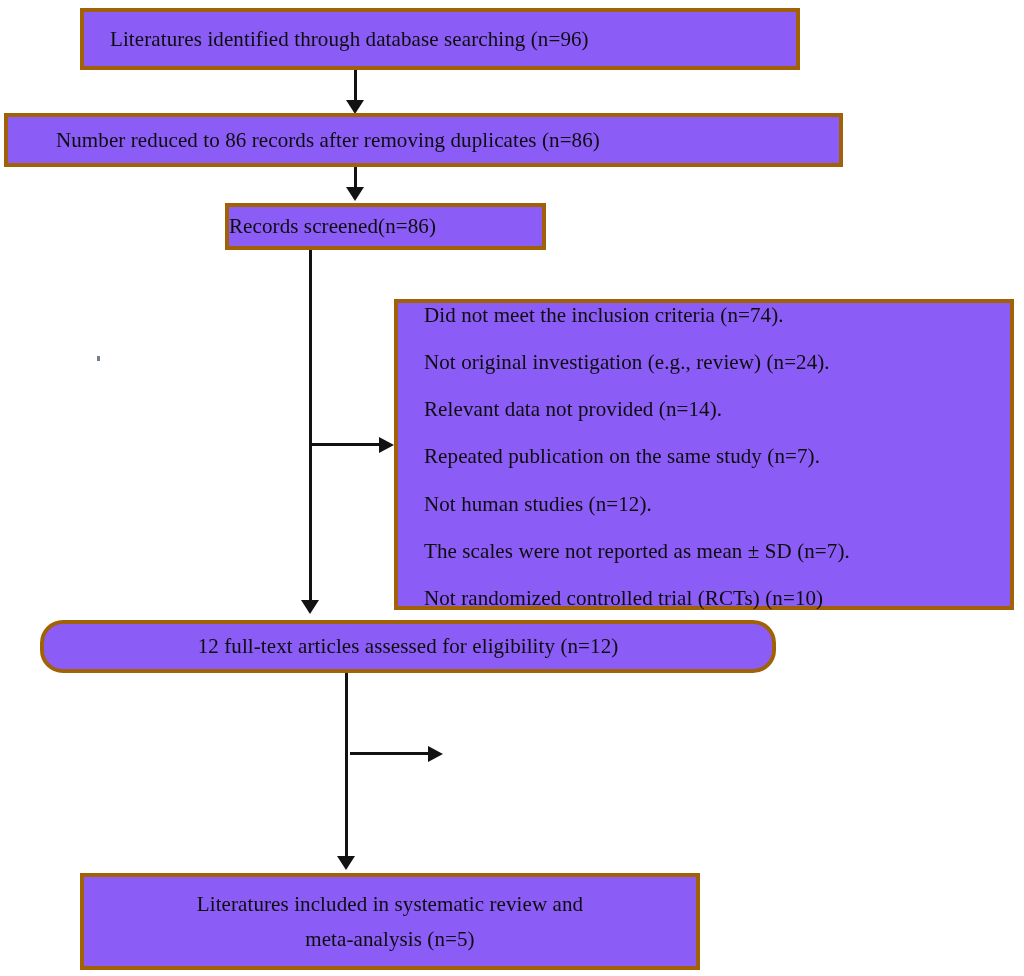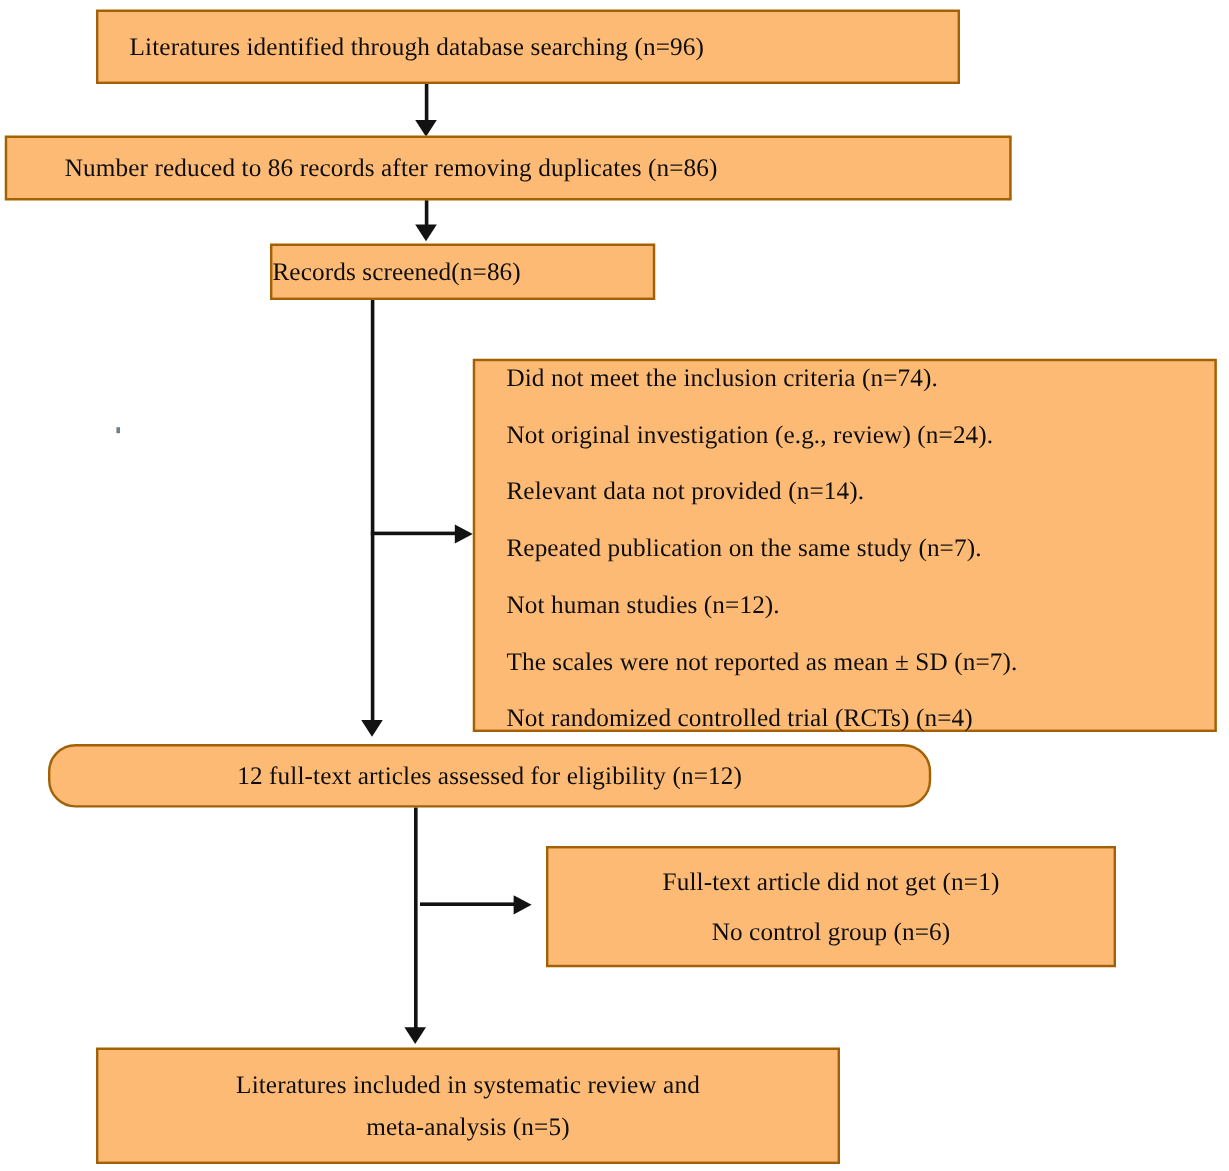--- a/index.html
+++ b/index.html
@@ -14,22 +14,22 @@
   #diagram {
     position: relative;
     width: 1024px;
     height: 976px;
     background: #ffffff;
     overflow: hidden;
   }
   .node {
     position: absolute;
     box-sizing: border-box;
-    border: 2px solid #a16207;
-    background: #fdba74;
+    border: 4px solid #a16207;
+    background: #8b5cf6;
     display: flex;
     flex-direction: column;
     justify-content: center;
   }
   .node .line {
     font-size: 21px;
     line-height: 1.25;
     letter-spacing: 0.1px;
     white-space: nowrap;
   }
@@ -151,37 +151,33 @@
   <div class="connector h-line" id="conn-branch1-line"></div>
   <div class="arrow-right" id="conn-branch1-head"></div>
 
   <div class="node" id="node-excluded">
     <div class="line">Did not meet the inclusion criteria (n=74).</div>
     <div class="line">Not original investigation (e.g., review) (n=24).</div>
     <div class="line">Relevant data not provided (n=14).</div>
     <div class="line">Repeated publication on the same study (n=7).</div>
     <div class="line">Not human studies (n=12).</div>
     <div class="line">The scales were not reported as mean ± SD (n=7).</div>
-    <div class="line">Not randomized controlled trial (RCTs) (n=4)</div>
+    <div class="line">Not randomized controlled trial (RCTs) (n=10)</div>
   </div>
 
   <div class="node center" id="node-fulltext">
     <div class="line">12 full-text articles assessed for eligibility (n=12)</div>
   </div>
 
   <div class="connector v-line" id="conn-4-stem"></div>
   <div class="arrow-down" id="conn-4-head"></div>
 
   <div class="connector h-line" id="conn-branch2-line"></div>
   <div class="arrow-right" id="conn-branch2-head"></div>
 
-  <div class="node center" id="node-notget">
-    <div class="line">Full-text article did not get (n=1)</div>
-    <div class="line">No control group (n=6)</div>
-  </div>
 
   <div class="node center" id="node-included">
     <div class="line">Literatures included in systematic review and</div>
     <div class="line">meta-analysis (n=5)</div>
   </div>
 
   <div class="speck"></div>
 
 </div>
 

